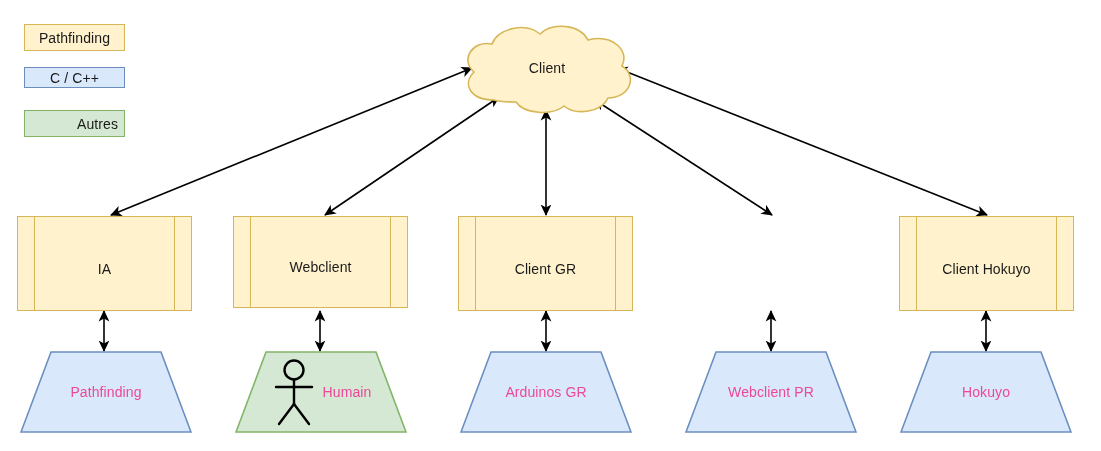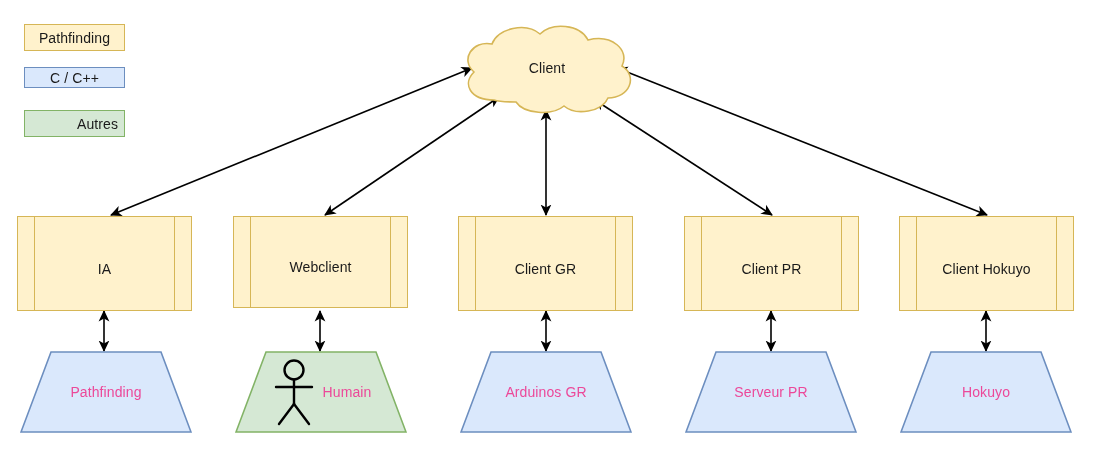--- a/index.html
+++ b/index.html
@@ -173,25 +173,20 @@
     <span class="bar-right"></span>
     <span class="component-label">Webclient</span>
   </div>
 
   <div class="component-node" style="left:458px; top:216px; width:175px; height:95px;">
     <span class="bar-left"></span>
     <span class="bar-right"></span>
     <span class="component-label">Client GR</span>
   </div>
 
-  <div class="component-node" style="left:684px; top:216px; width:175px; height:95px;">
-    <span class="bar-left"></span>
-    <span class="bar-right"></span>
-    <span class="component-label">Client PR</span>
-  </div>
 
   <div class="component-node" style="left:899px; top:216px; width:175px; height:95px;">
     <span class="bar-left"></span>
     <span class="bar-right"></span>
     <span class="component-label">Client Hokuyo</span>
   </div>
 
   <div class="trapezoid-node" style="left:20px; top:351px; width:172px; height:82px;">
     <svg width="172" height="82" viewBox="0 0 172 82">
       <polygon points="31,1 141,1 171,81 1,81" fill="#DAE8FC" stroke="#6C8EBF" stroke-width="1.6"></polygon>
@@ -219,21 +214,21 @@
     <svg width="172" height="82" viewBox="0 0 172 82">
       <polygon points="31,1 141,1 171,81 1,81" fill="#DAE8FC" stroke="#6C8EBF" stroke-width="1.6"></polygon>
     </svg>
     <div class="trapezoid-label">Arduinos GR</div>
   </div>
 
   <div class="trapezoid-node" style="left:685px; top:351px; width:172px; height:82px;">
     <svg width="172" height="82" viewBox="0 0 172 82">
       <polygon points="31,1 141,1 171,81 1,81" fill="#DAE8FC" stroke="#6C8EBF" stroke-width="1.6"></polygon>
     </svg>
-    <div class="trapezoid-label">Serveur PR</div>
+    <div class="trapezoid-label">Webclient PR</div>
   </div>
 
   <div class="trapezoid-node" style="left:900px; top:351px; width:172px; height:82px;">
     <svg width="172" height="82" viewBox="0 0 172 82">
       <polygon points="31,1 141,1 171,81 1,81" fill="#DAE8FC" stroke="#6C8EBF" stroke-width="1.6"></polygon>
     </svg>
     <div class="trapezoid-label">Hokuyo</div>
   </div>
 
 </div>

